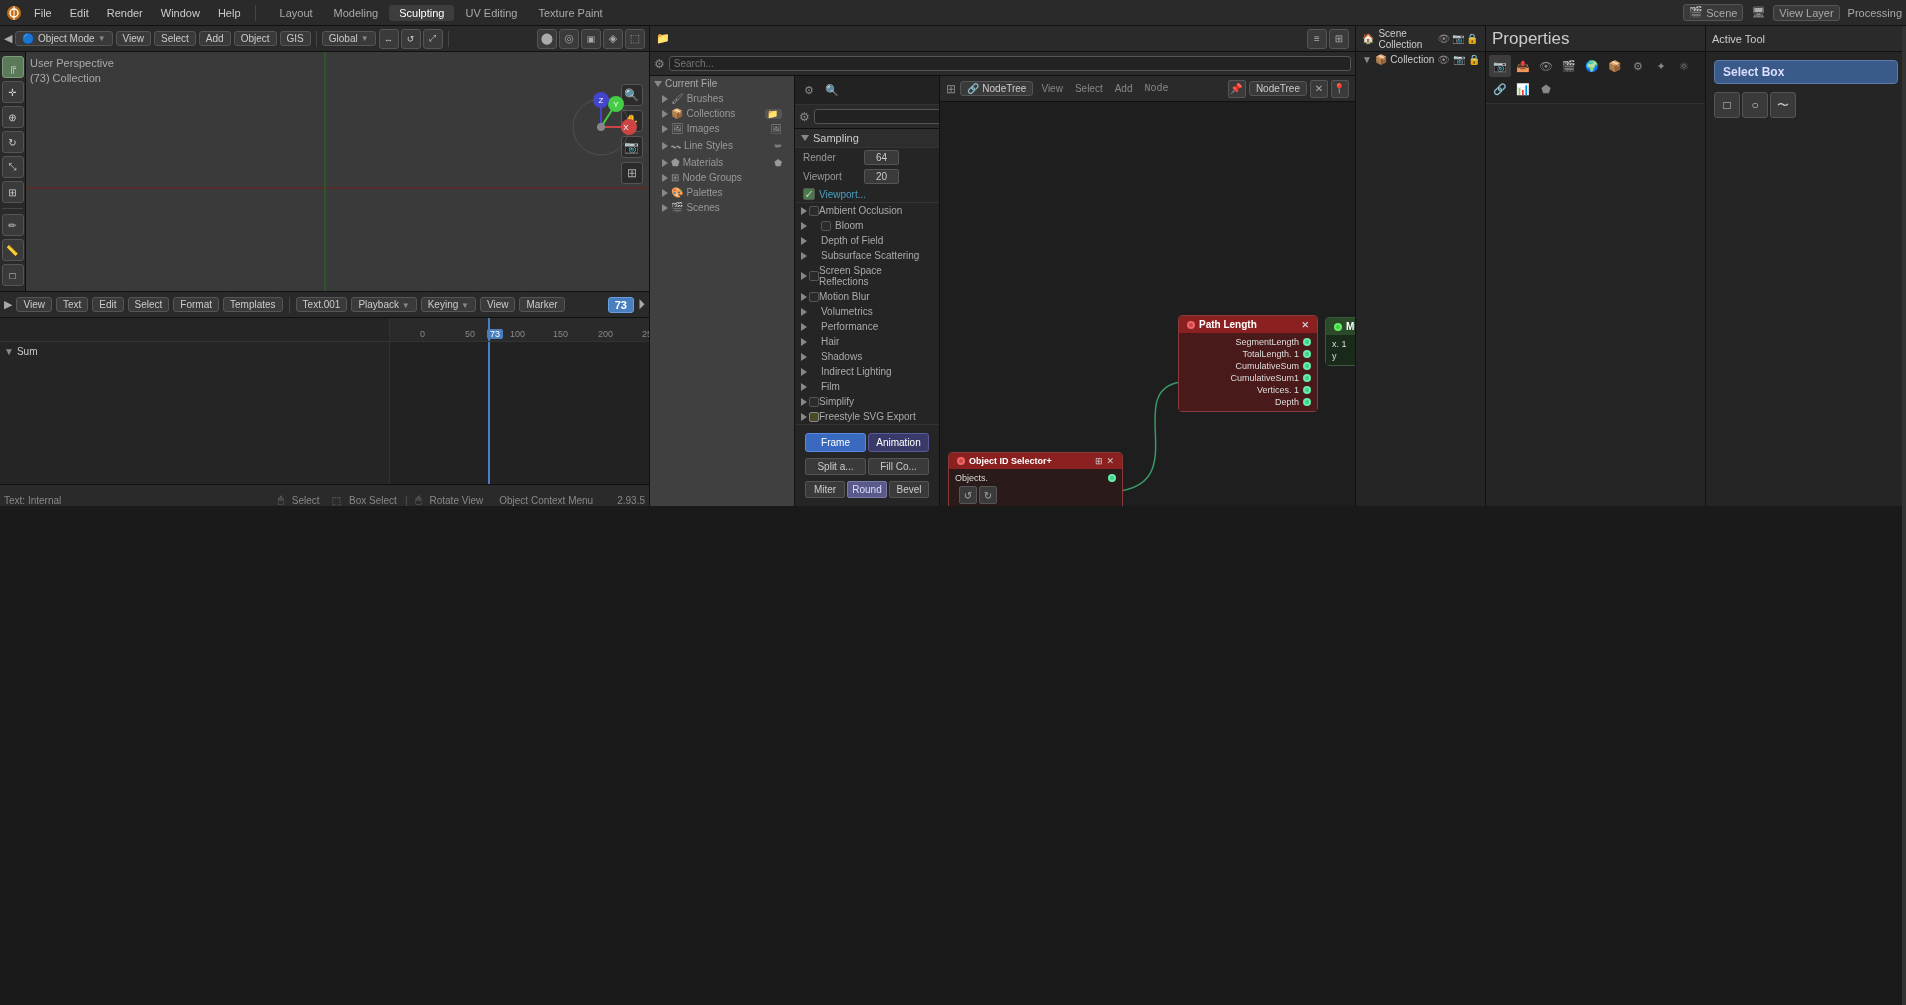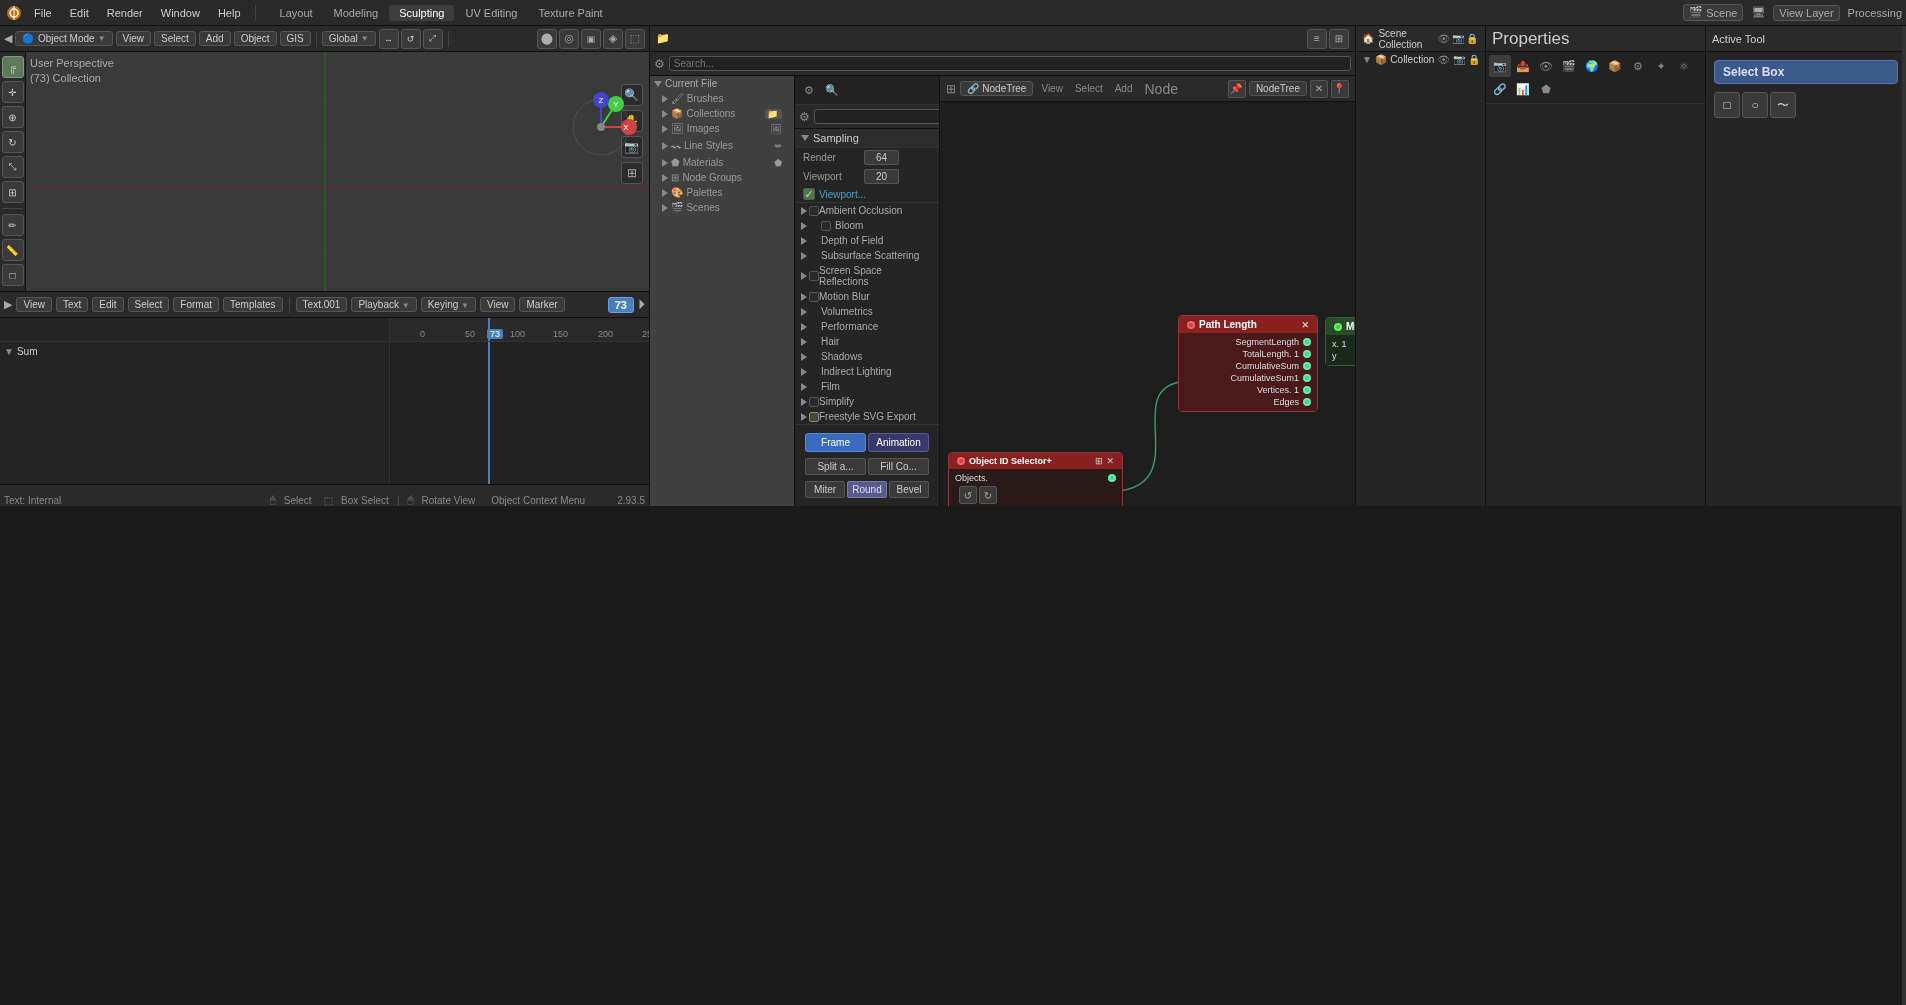--- a/index.html
+++ b/index.html
@@ -380,21 +380,21 @@
         <div style="color:#888;font-size:10px;">Text: Internal</div>
         <div style="margin-left:auto;display:flex;align-items:center;gap:8px;">
           <span>🖱</span>
           <span>Select</span>
           <span style="margin-left:4px;">⬚</span>
           <span>Box Select</span>
           <span style="color:#555;">|</span>
           <span>🖱</span>
           <span>Rotate View</span>
           <span style="margin-left:8px;">Object Context Menu</span>
-          <span style="margin-left:24px;color:#888;">2.93.5</span>
+          <span style="margin-left:16px;color:#888;">2.93.5</span>
         </div>
       </div>
     </div>
   </div>
 
   <div id="middle-section">
 
     <div style="height:26px;background:#2a2a2a;border-bottom:1px solid #111;display:flex;align-items:center;padding:0 6px;gap:4px;">
       <div style="color:#888;">📁</div>
       <div style="display:flex;gap:2px;margin-left:auto;">
@@ -592,21 +592,21 @@
         <div style="height:26px;background:#2a2a2a;border-bottom:1px solid #111;display:flex;align-items:center;padding:0 6px;gap:4px;position:absolute;top:0;left:0;right:0;z-index:10;">
           <div style="color:#888;font-size:12px;">⊞</div>
           <div class="ne-btn">
             <span>🔗</span>
             <span>NodeTree</span>
           </div>
 
           <div style="color:#888;font-size:10px;cursor:pointer;padding:1px 4px;">View</div>
           <div style="color:#888;font-size:10px;cursor:pointer;padding:1px 4px;">Select</div>
           <div style="color:#888;font-size:10px;cursor:pointer;padding:1px 4px;">Add</div>
-          <div style="color:#888;font-size:14px;cursor:pointer;padding:1px 4px;">Node</div>
+          <div style="color:#888;font-size:10px;cursor:pointer;padding:1px 4px;font-family:Liberation Mono, monospace;">Node</div>
 
           <div style="margin-left:auto;display:flex;gap:3px;align-items:center;">
             <div style="width:18px;height:18px;background:#3a3a3a;border:1px solid #555;border-radius:2px;display:flex;align-items:center;justify-content:center;cursor:pointer;color:#aaa;font-size:10px;">📌</div>
             <div style="padding:1px 6px;background:#3a3a3a;border:1px solid #555;border-radius:3px;color:#ccc;cursor:pointer;font-size:10px;">NodeTree</div>
             <div style="width:18px;height:18px;background:#3a3a3a;border:1px solid #555;border-radius:2px;display:flex;align-items:center;justify-content:center;cursor:pointer;color:#aaa;font-size:10px;">✕</div>
             <div style="width:18px;height:18px;background:#3a3a3a;border:1px solid #555;border-radius:2px;display:flex;align-items:center;justify-content:center;cursor:pointer;color:#aaa;font-size:10px;">📍</div>
           </div>
         </div>
 
         <div style="position:absolute;top:26px;left:0;right:0;bottom:0;overflow:hidden;">
@@ -644,21 +644,21 @@
               </div>
               <div style="display:flex;align-items:center;justify-content:flex-end;gap:4px;padding:1px 0;">
                 <span style="color:#ddd;font-size:9px;">CumulativeSum1</span>
                 <span style="width:8px;height:8px;border-radius:50%;background:#4c8;border:2px solid #6ea;display:inline-block;cursor:pointer;"></span>
               </div>
               <div style="display:flex;align-items:center;justify-content:flex-end;gap:4px;padding:1px 0;">
                 <span style="color:#ddd;font-size:9px;">Vertices. 1</span>
                 <span style="width:8px;height:8px;border-radius:50%;background:#4c8;border:2px solid #6ea;display:inline-block;cursor:pointer;"></span>
               </div>
               <div style="display:flex;align-items:center;justify-content:flex-end;gap:4px;padding:1px 0;">
-                <span style="color:#ddd;font-size:9px;">Edges</span>
+                <span style="color:#ddd;font-size:9px;">Depth</span>
                 <span style="width:8px;height:8px;border-radius:50%;background:#4c8;border:2px solid #6ea;display:inline-block;cursor:pointer;"></span>
               </div>
             </div>
           </div>
 
           <div class="node-box node-multiply" style="position:absolute;top:215px;left:385px;min-width:90px;z-index:2;">
             <div class="node-header" style="background:#2a4a2a;color:#fff;padding:3px 8px;border-radius:4px 4px 0 0;display:flex;align-items:center;gap:4px;">
               <span style="width:8px;height:8px;border-radius:50%;background:#4c4;border:2px solid #6e6;display:inline-block;"></span>
               <span style="font-size:10px;font-weight:bold;color:#fff;">Multiply</span>
             </div>

